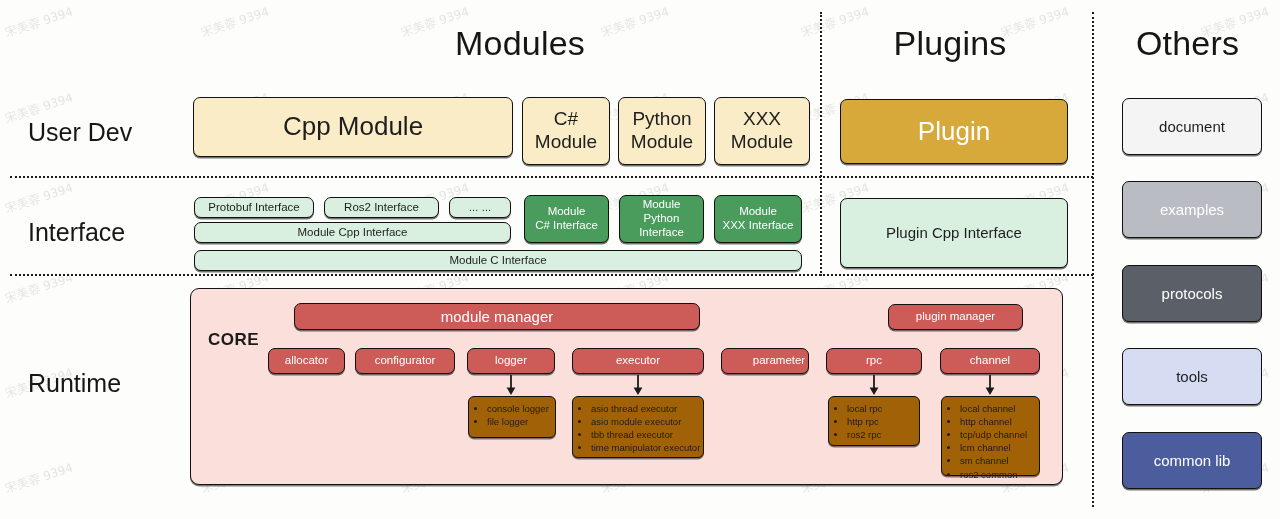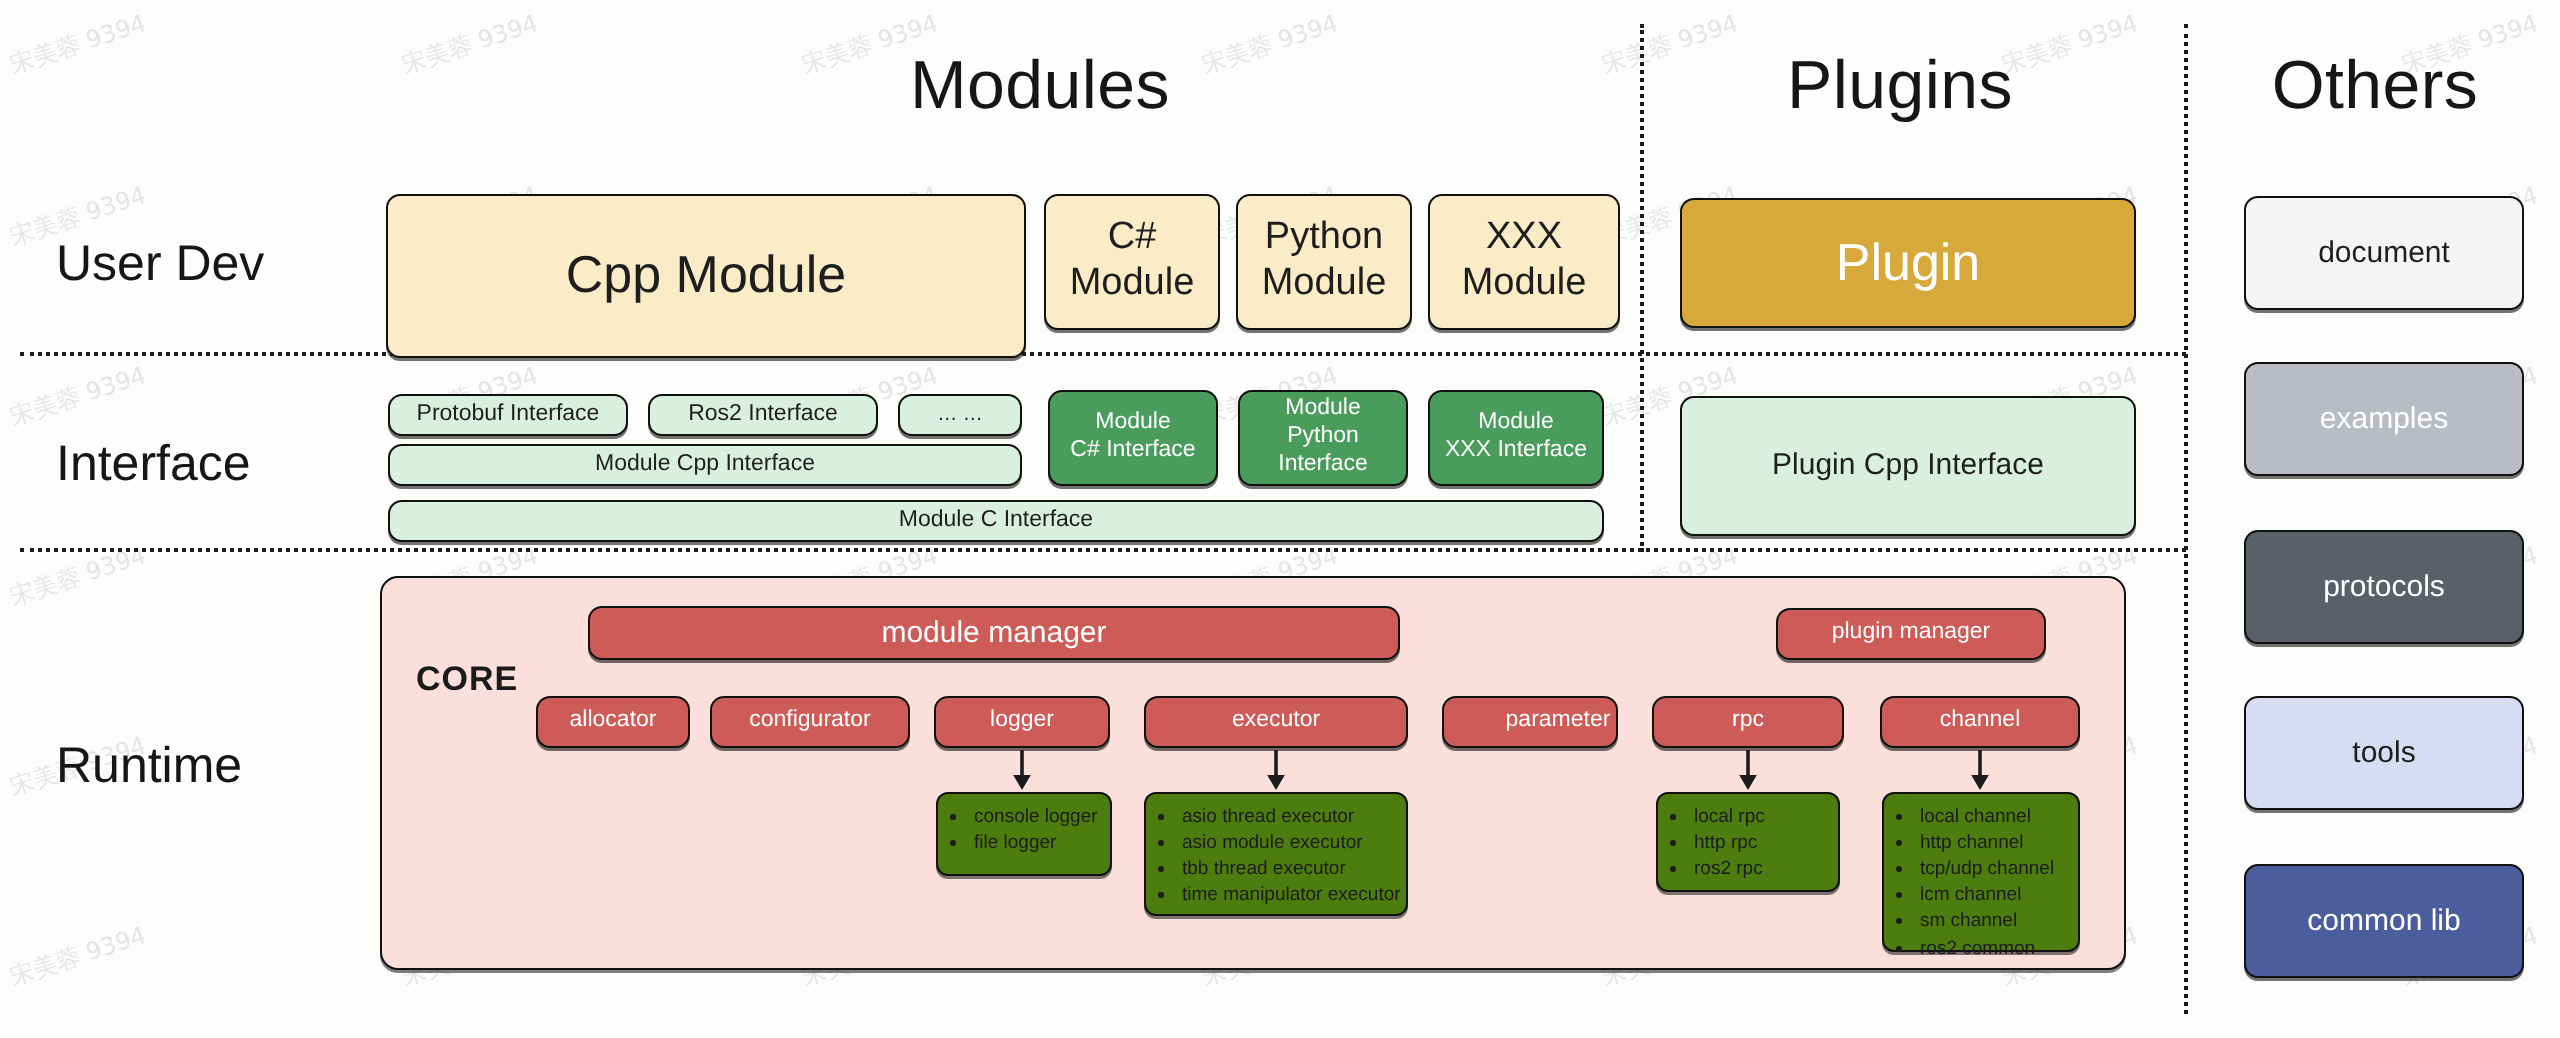--- a/index.html
+++ b/index.html
@@ -86,21 +86,21 @@
     position:absolute;
     font-size:17px;
     font-weight:700;
     color:#1b1b1b;
     letter-spacing:.5px;
   }
 
   
   .bullets {
     position:absolute;
-    background:#4d7c0f;
+    background:#a16207;
     border:1.6px solid #111;
     border-radius:6px;
     box-shadow:0 1.5px 0 rgba(0,0,0,.5);
     padding:5px 6px 5px 7px;
   }
   .bullets ul { margin:0; padding:0 0 0 11px; list-style:disc; }
   .bullets li { font-size:9.5px; line-height:1.38; color:#1c1c1c; white-space:nowrap; }
 
   
   .arrow {
@@ -175,21 +175,21 @@
 
   <div class="row-label" style="left:28px; top:118px;">User Dev</div>
   <div class="row-label" style="left:28px; top:218px;">Interface</div>
   <div class="row-label" style="left:28px; top:369px;">Runtime</div>
 
   <div class="hdiv" style="left:10px; top:176px; width:1083px;"></div>
   <div class="hdiv" style="left:10px; top:274px; width:1083px;"></div>
   <div class="vdiv" style="left:820px; top:12px; height:264px;"></div>
   <div class="vdiv" style="left:1092px; top:12px; height:495px;"></div>
 
-  <div class="box cream f-big" style="left:193px; top:97px; width:320px; height:82px;">
+  <div class="box cream f-big" style="left:193px; top:97px; width:320px; height:60px;">
     <span>Cpp Module</span>
   </div>
 
   <div class="box cream" style="left:522px; top:97px; width:88px; height:68px; flex-direction:column;">
     <span class="f-mid">C#</span>
     <span class="f-mid">Module</span>
   </div>
 
   <div class="box cream" style="left:618px; top:97px; width:88px; height:68px; flex-direction:column;">
     <span class="f-mid">Python</span>

